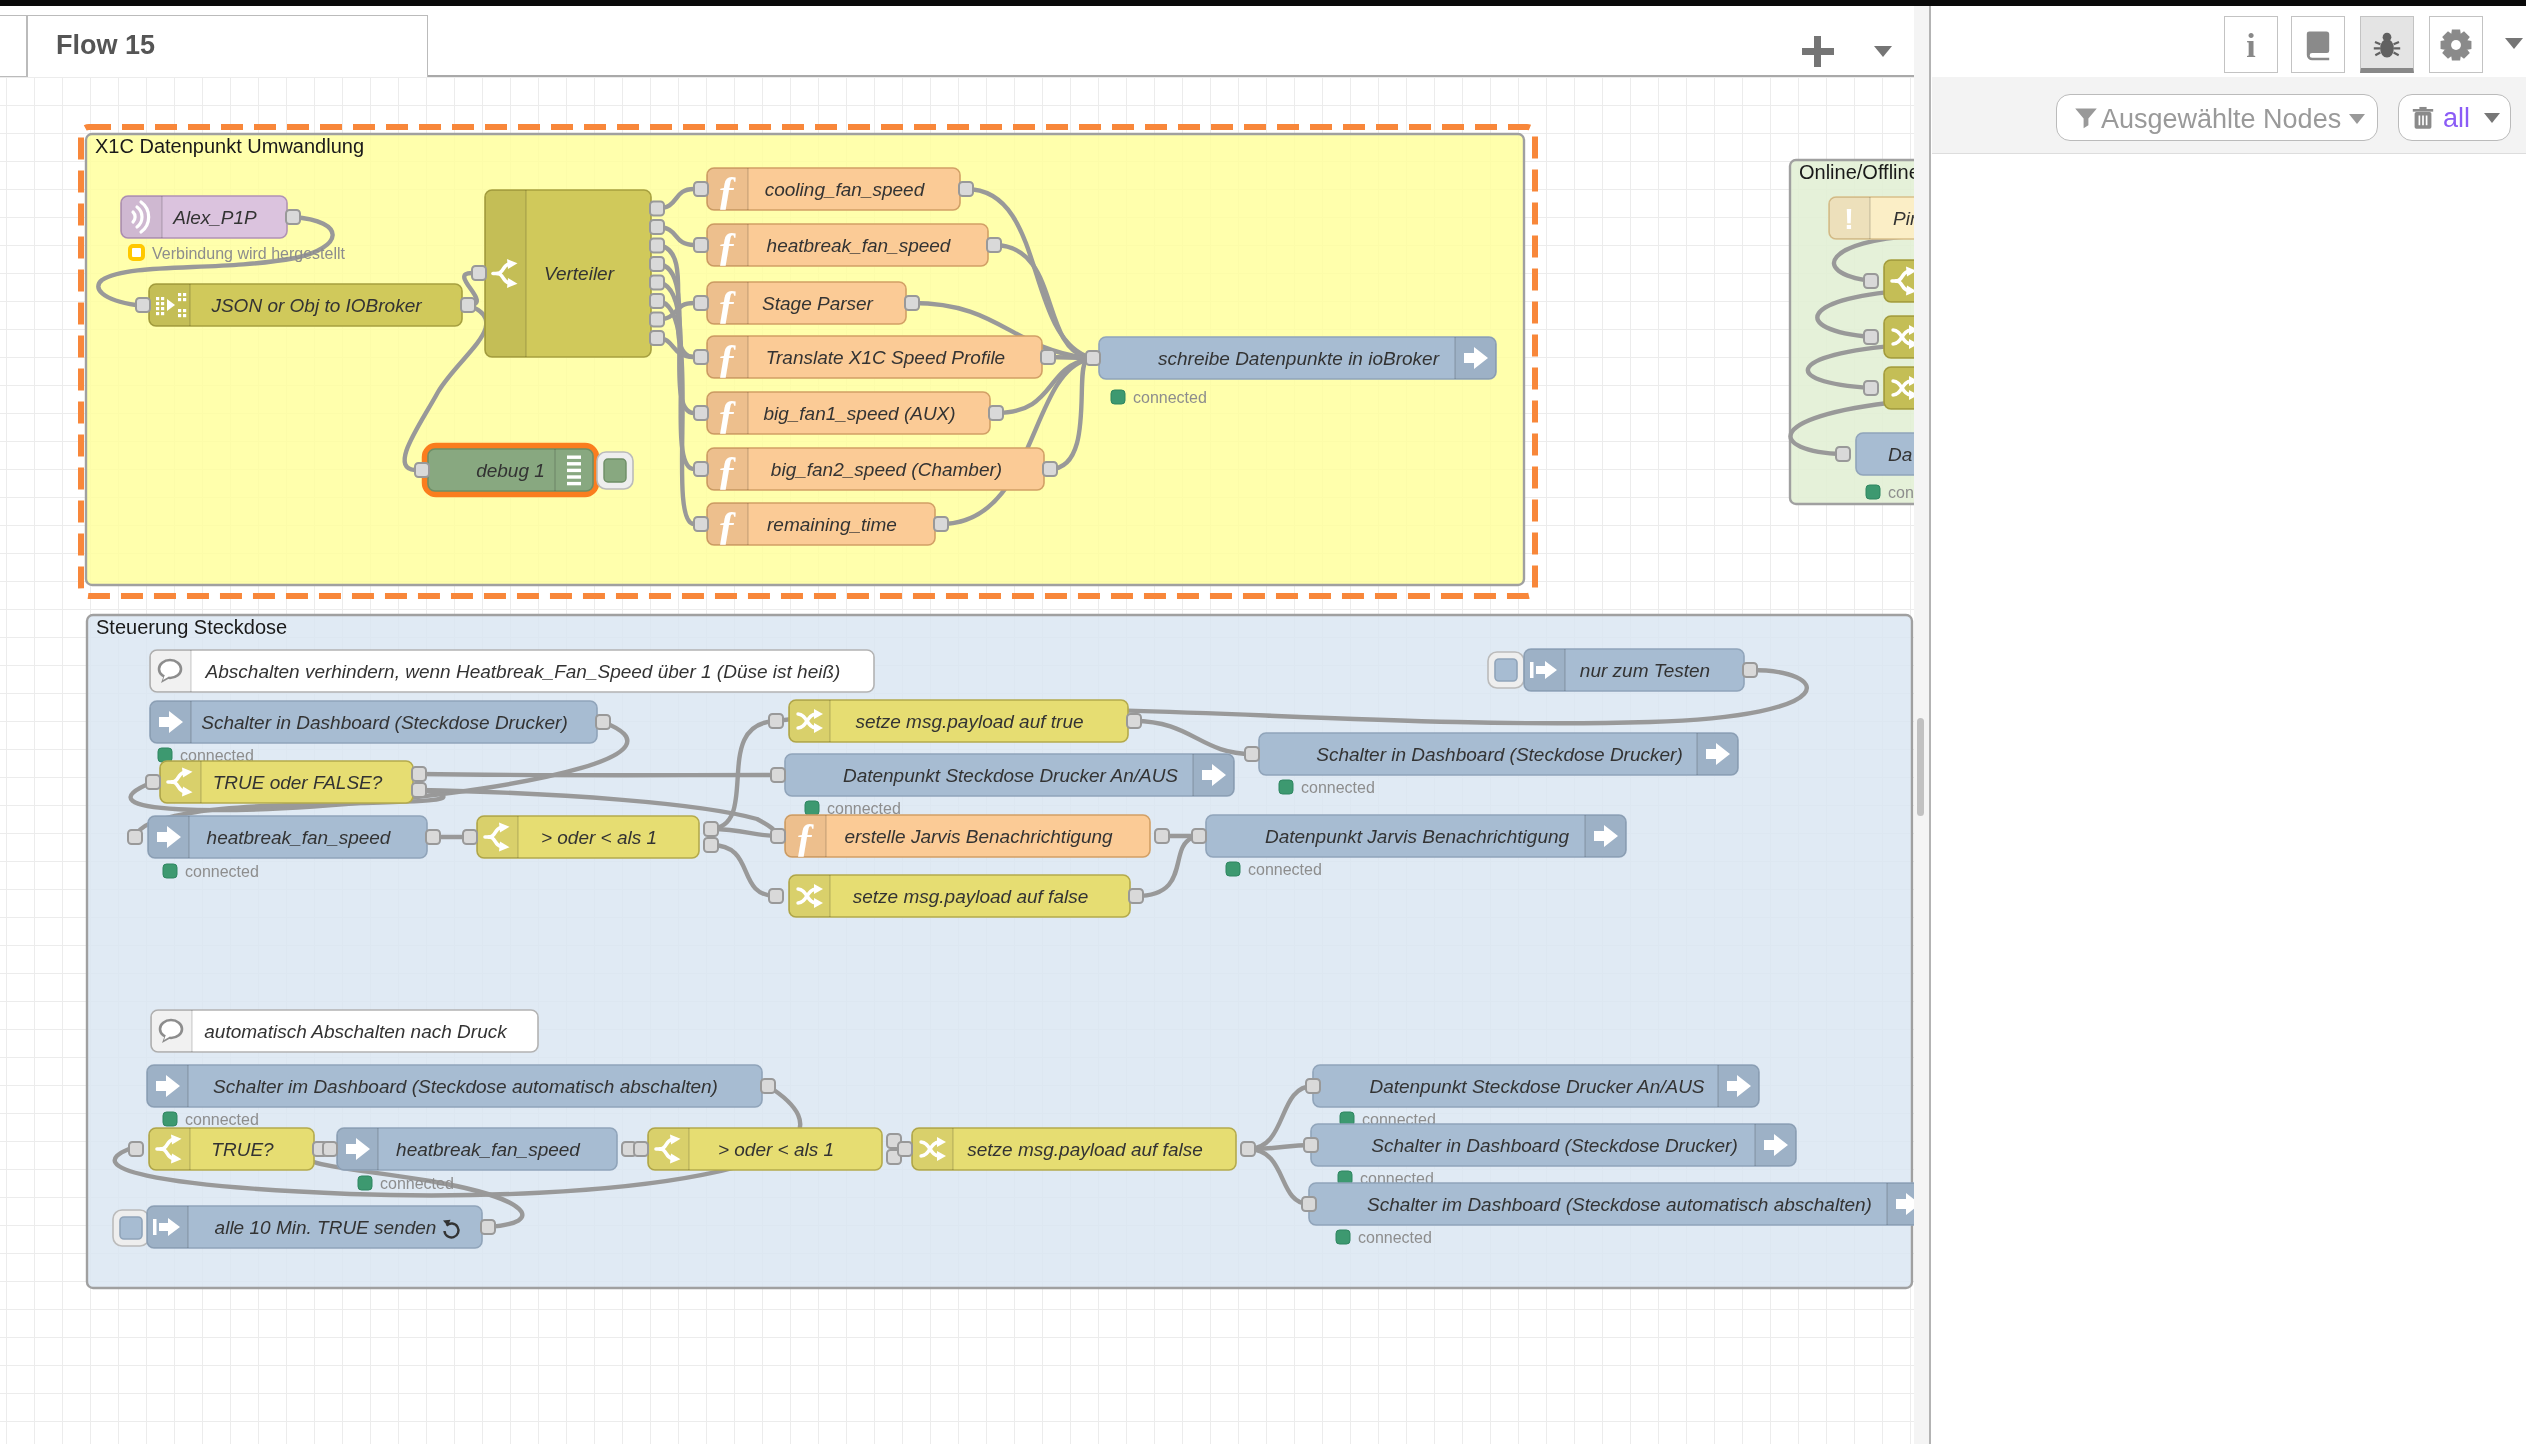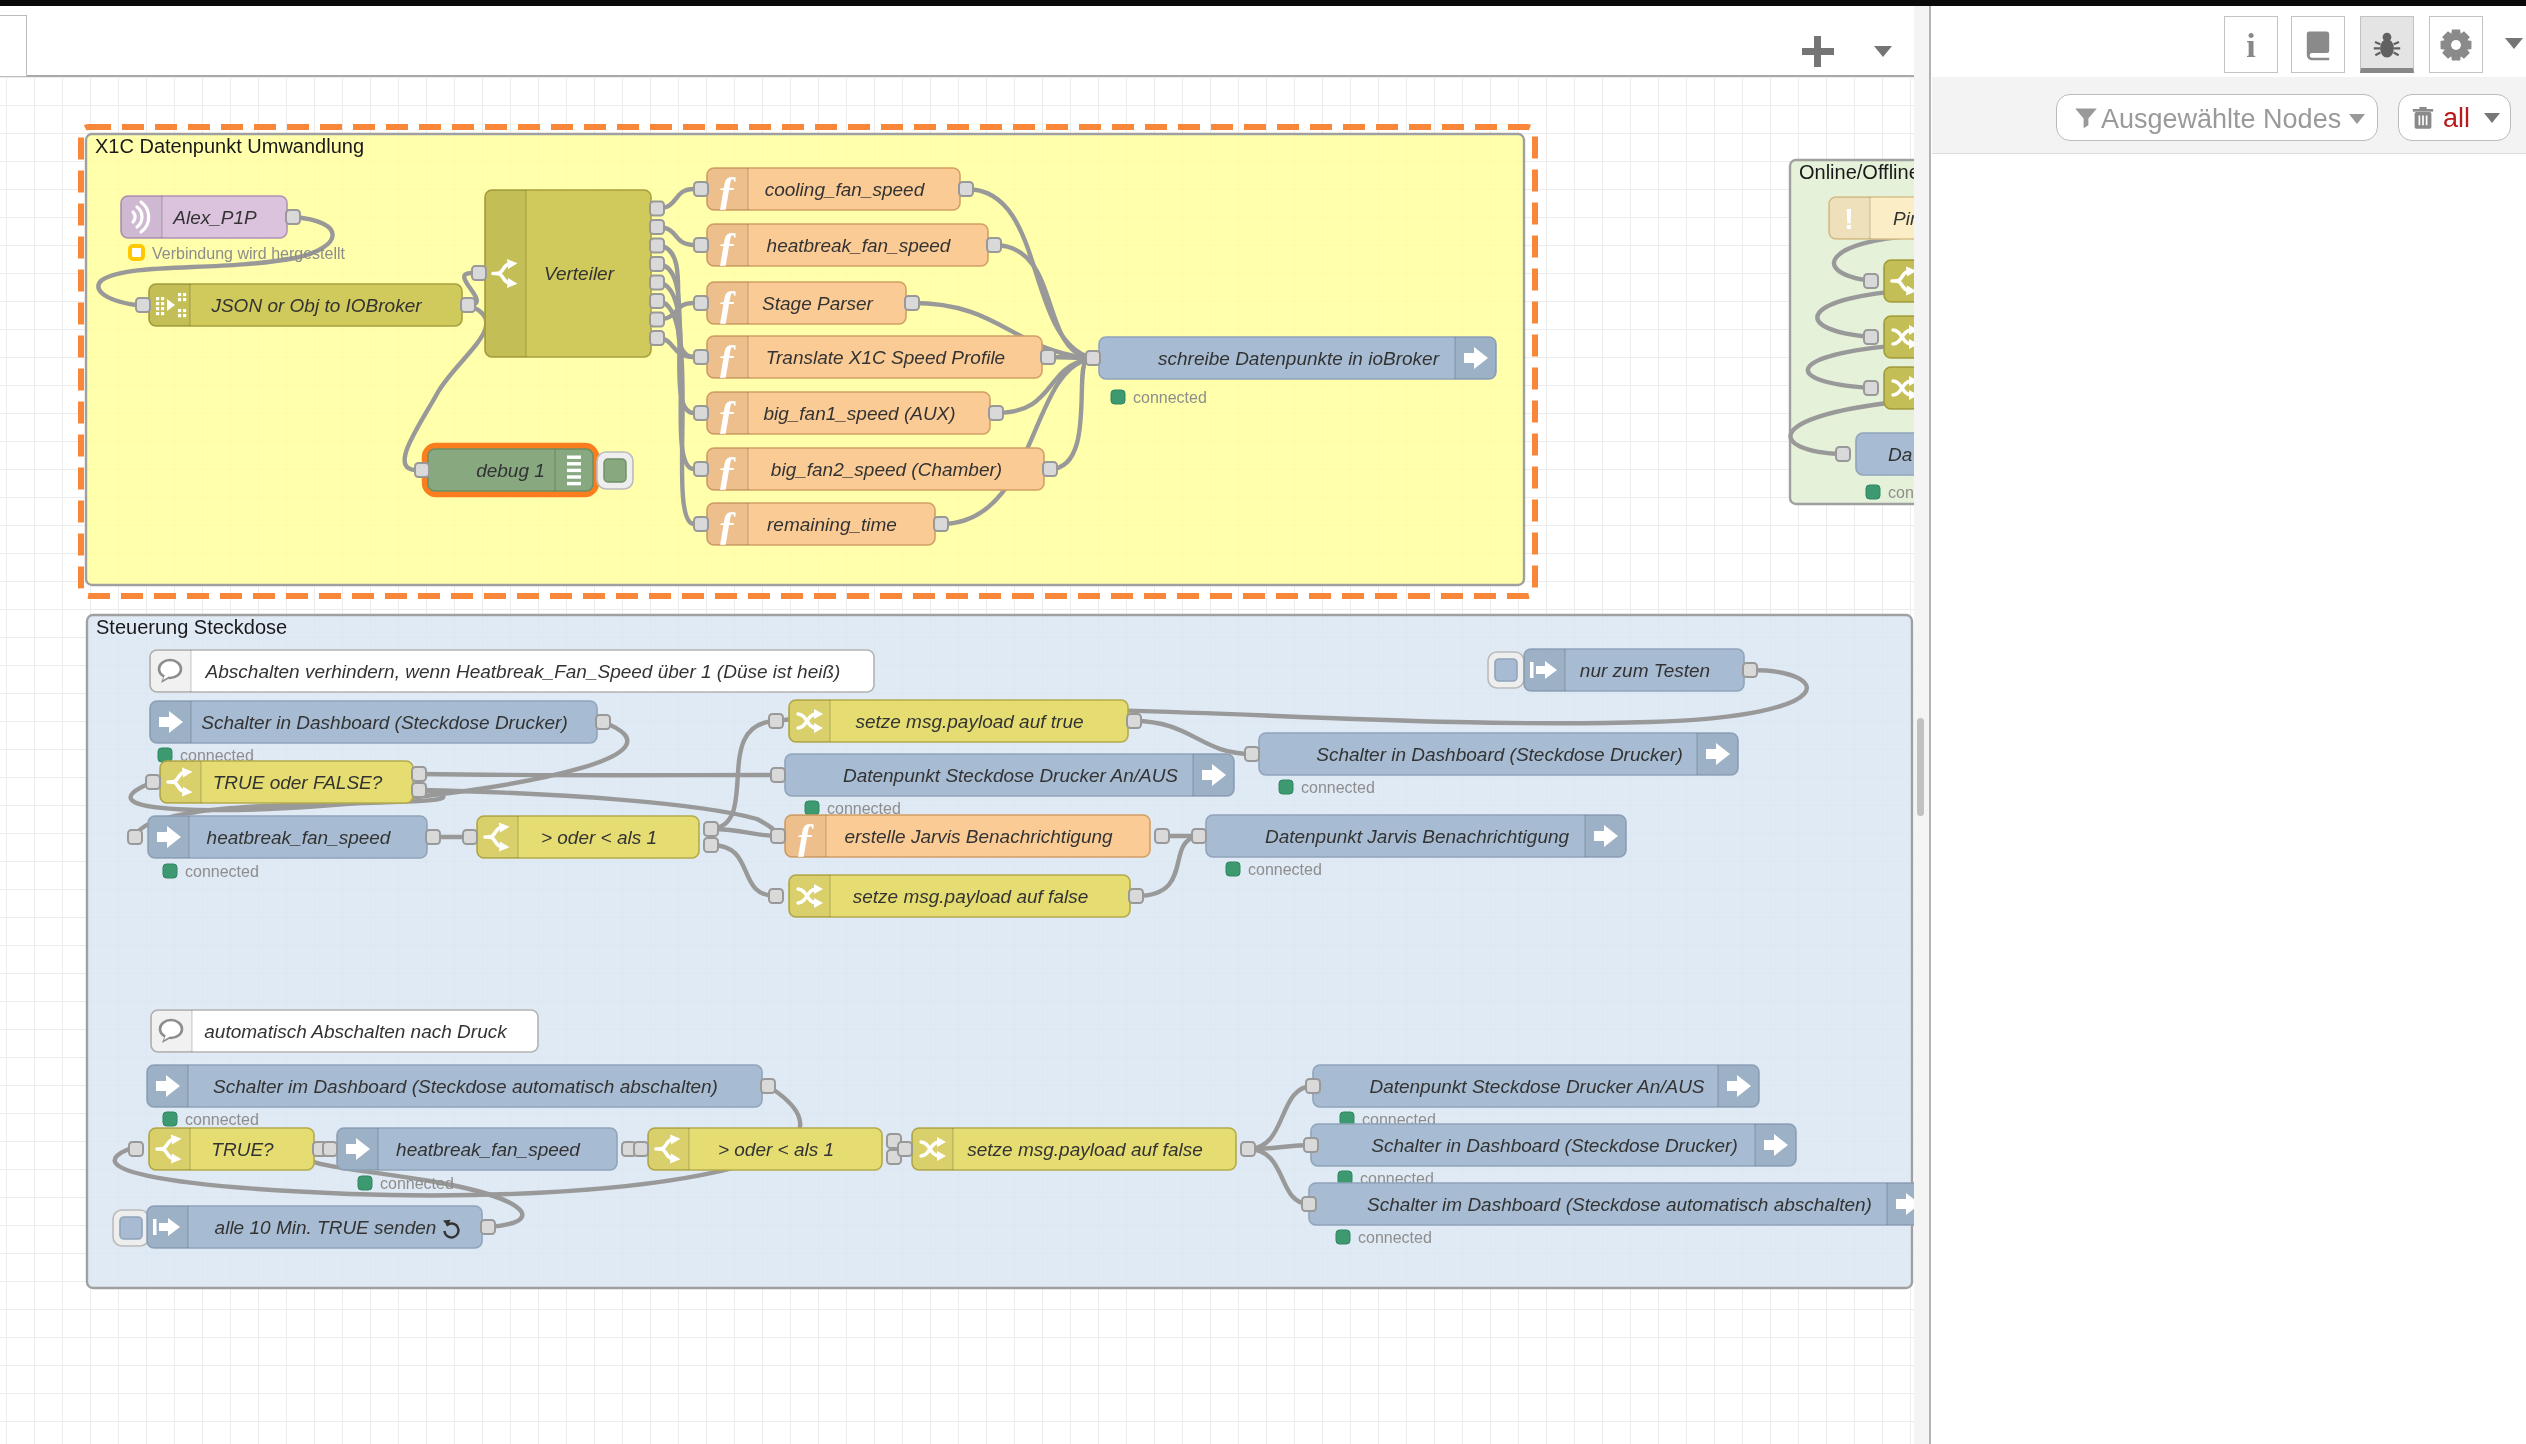--- a/index.html
+++ b/index.html
@@ -473,20 +473,23 @@
 <rect x="1241.0" y="1142.0" width="14" height="14" rx="3.5" fill="#d9d9d9" stroke="#999" stroke-width="2"></rect>
 <rect x="1306.0" y="1079.0" width="14" height="14" rx="3.5" fill="#d9d9d9" stroke="#999" stroke-width="2"></rect>
 <rect x="1304.0" y="1138.0" width="14" height="14" rx="3.5" fill="#d9d9d9" stroke="#999" stroke-width="2"></rect>
 <rect x="1302.0" y="1197.0" width="14" height="14" rx="3.5" fill="#d9d9d9" stroke="#999" stroke-width="2"></rect>
 <rect x="481.0" y="1220.0" width="14" height="14" rx="3.5" fill="#d9d9d9" stroke="#999" stroke-width="2"></rect>
 </svg>
 </div>
 <div id="topbar"></div>
 <div id="tabbar">
  <div class="tab" id="tabfrag"></div>
+ <div class="tab" id="tabmain">
+      <span>Flow 15</span>
+    </div>
  <div id="plusbtn">
       <div class="h"></div>
       <div class="v"></div>
     </div>
  <div id="caret1" class="caret"></div>
 </div>
 <div id="gutter"></div>
 <div id="thumb"></div>
 <div id="split"></div>
 <div id="sidebar">
@@ -524,16 +527,16 @@
   </div>
   <div class="tbtn" id="abtn">
    <svg width="24" height="24" style="position:absolute;left:12px;top:11px" viewBox="0 0 20 20">
     <rect x="3" y="5" width="14" height="14" rx="1.5" fill="#8a8a8a"></rect>
     <rect x="1.5" y="2.5" width="17" height="2.2" fill="#8a8a8a"></rect>
     <rect x="7" y="0.8" width="6" height="2" fill="#8a8a8a"></rect>
     <g stroke="#fff" stroke-width="1.4">
             <path d="M 7 8 V 16 M 10 8 V 16 M 13 8 V 16"></path>
           </g>
    </svg>
-   <span style="position:absolute;left:44px;top:8px;color:#b91c1c">all</span>
+   <span style="position:absolute;left:44px;top:8px;color:#8b5cf6">all</span>
    <span class="caret2" style="position:absolute;right:10px;top:18px;border-top-color:#777"></span>
   </div>
  </div>
 </div>
 </body></html>

